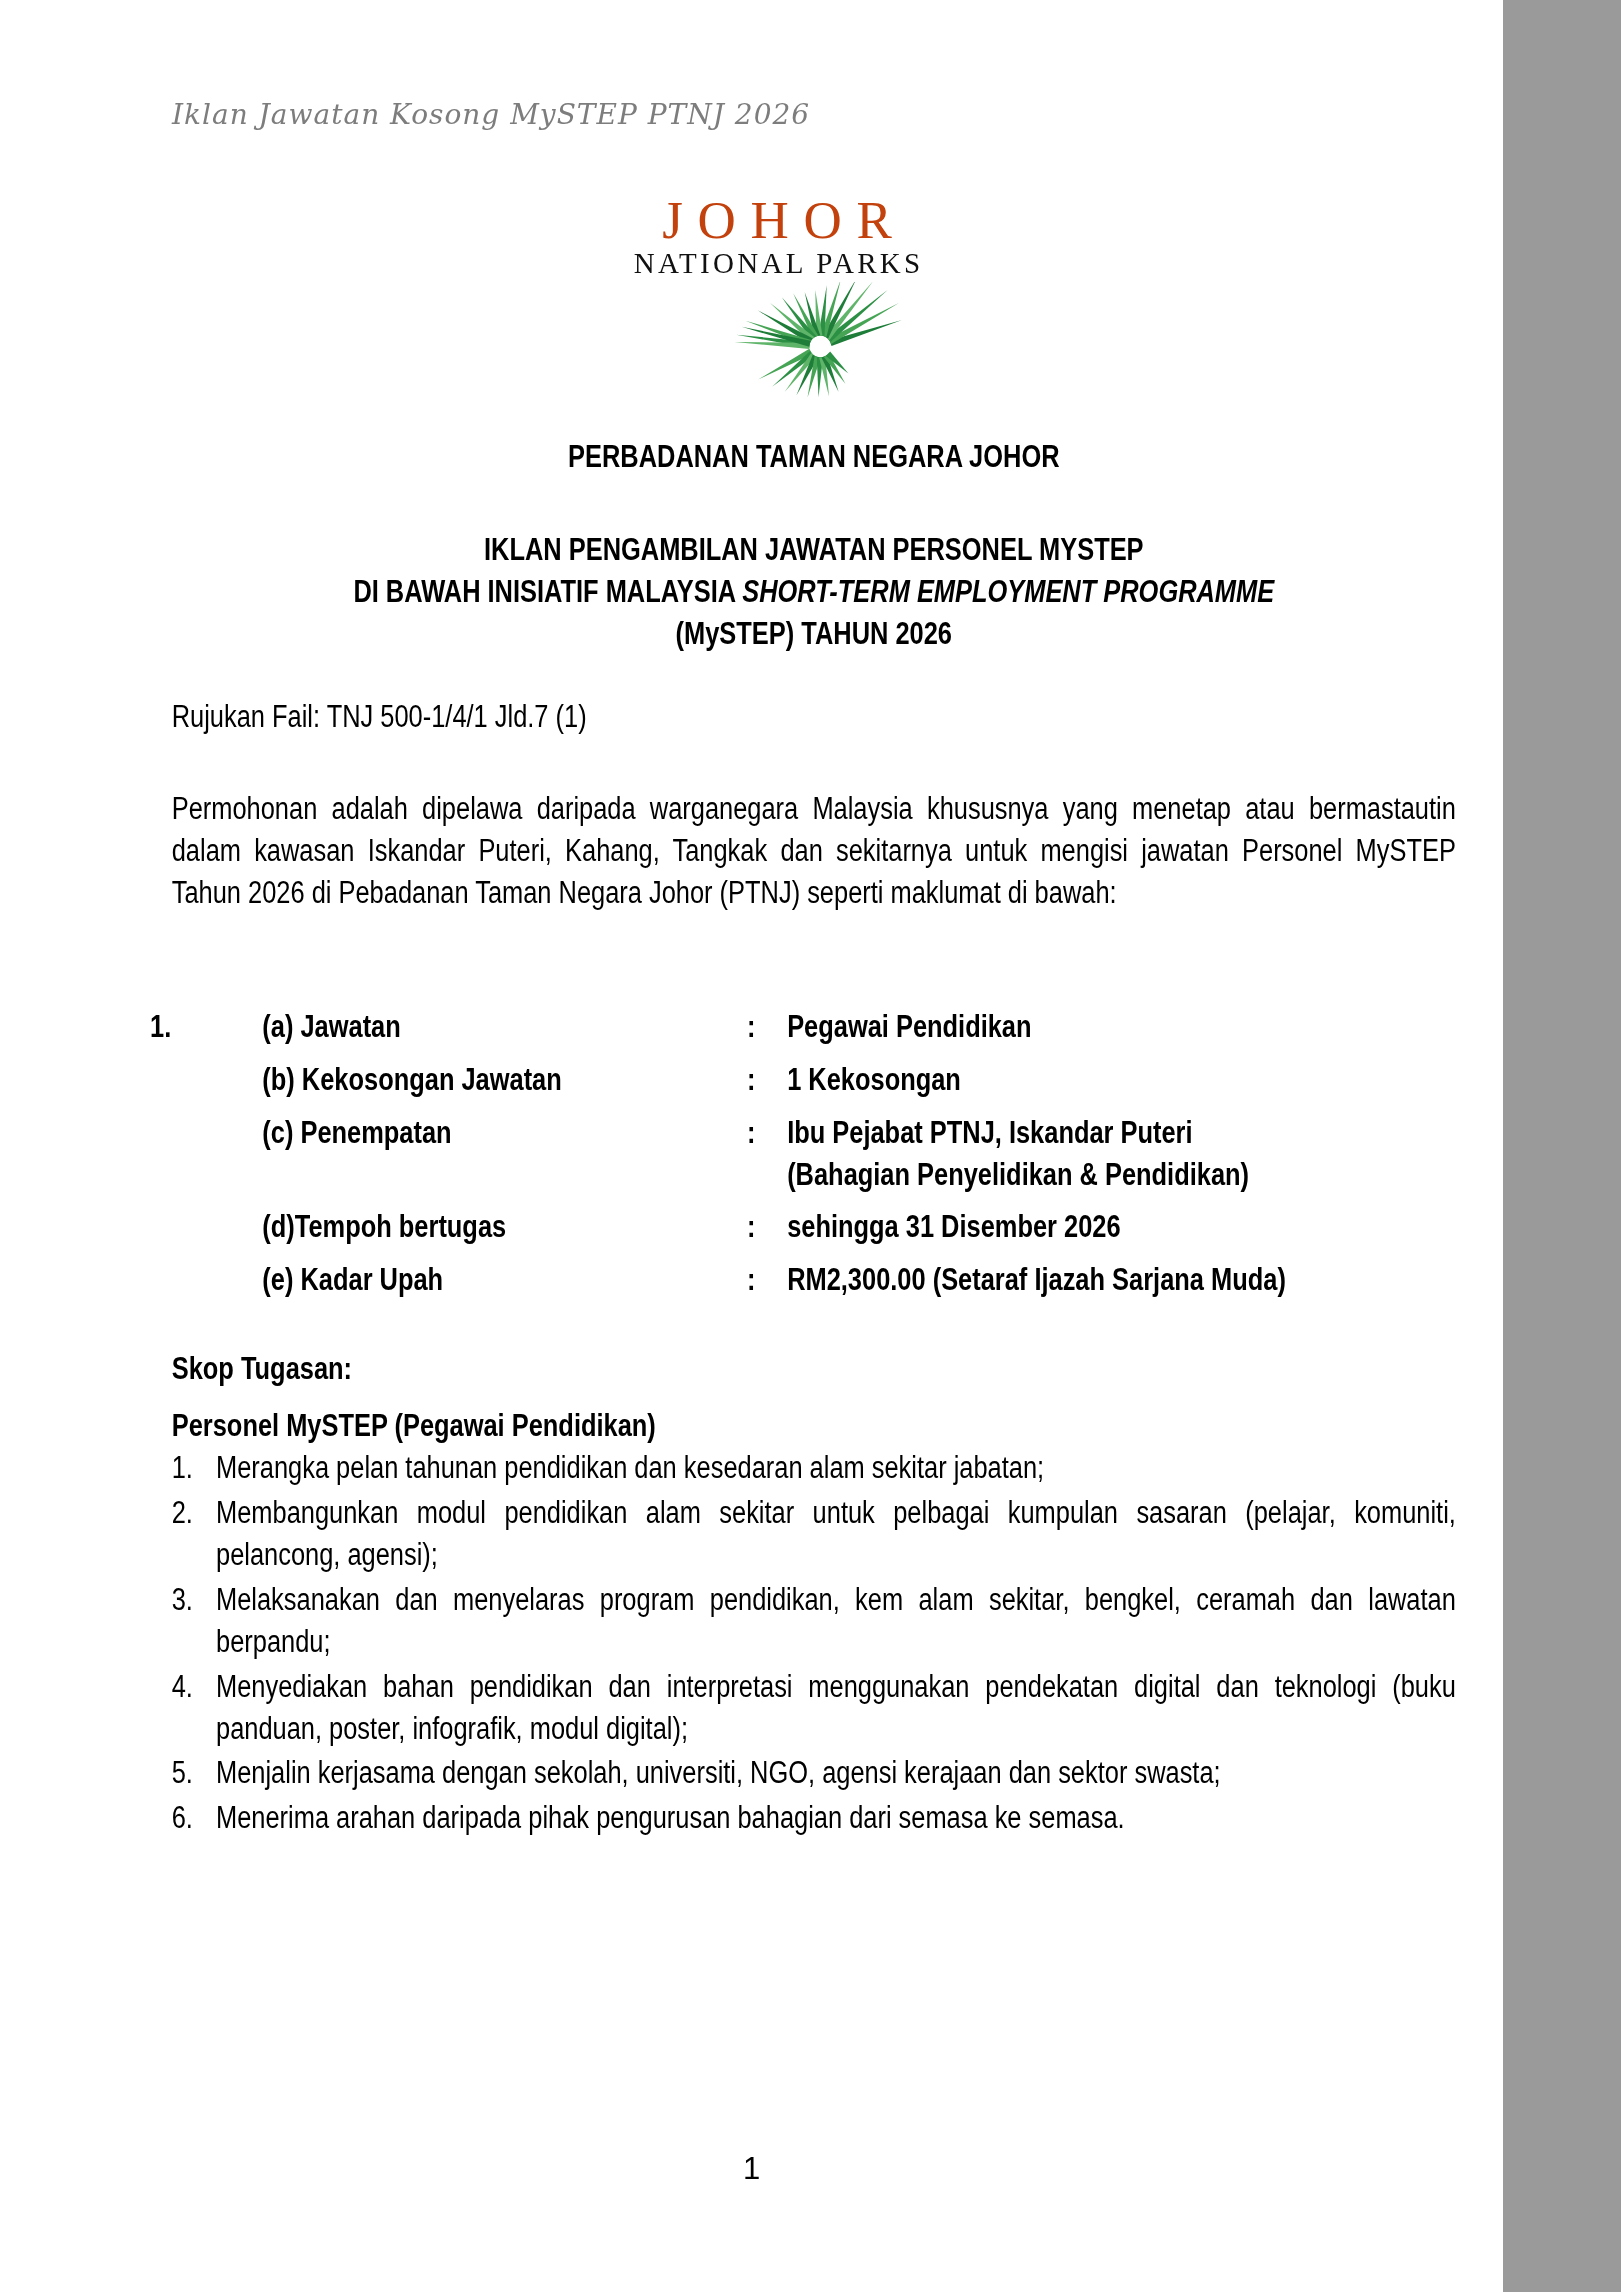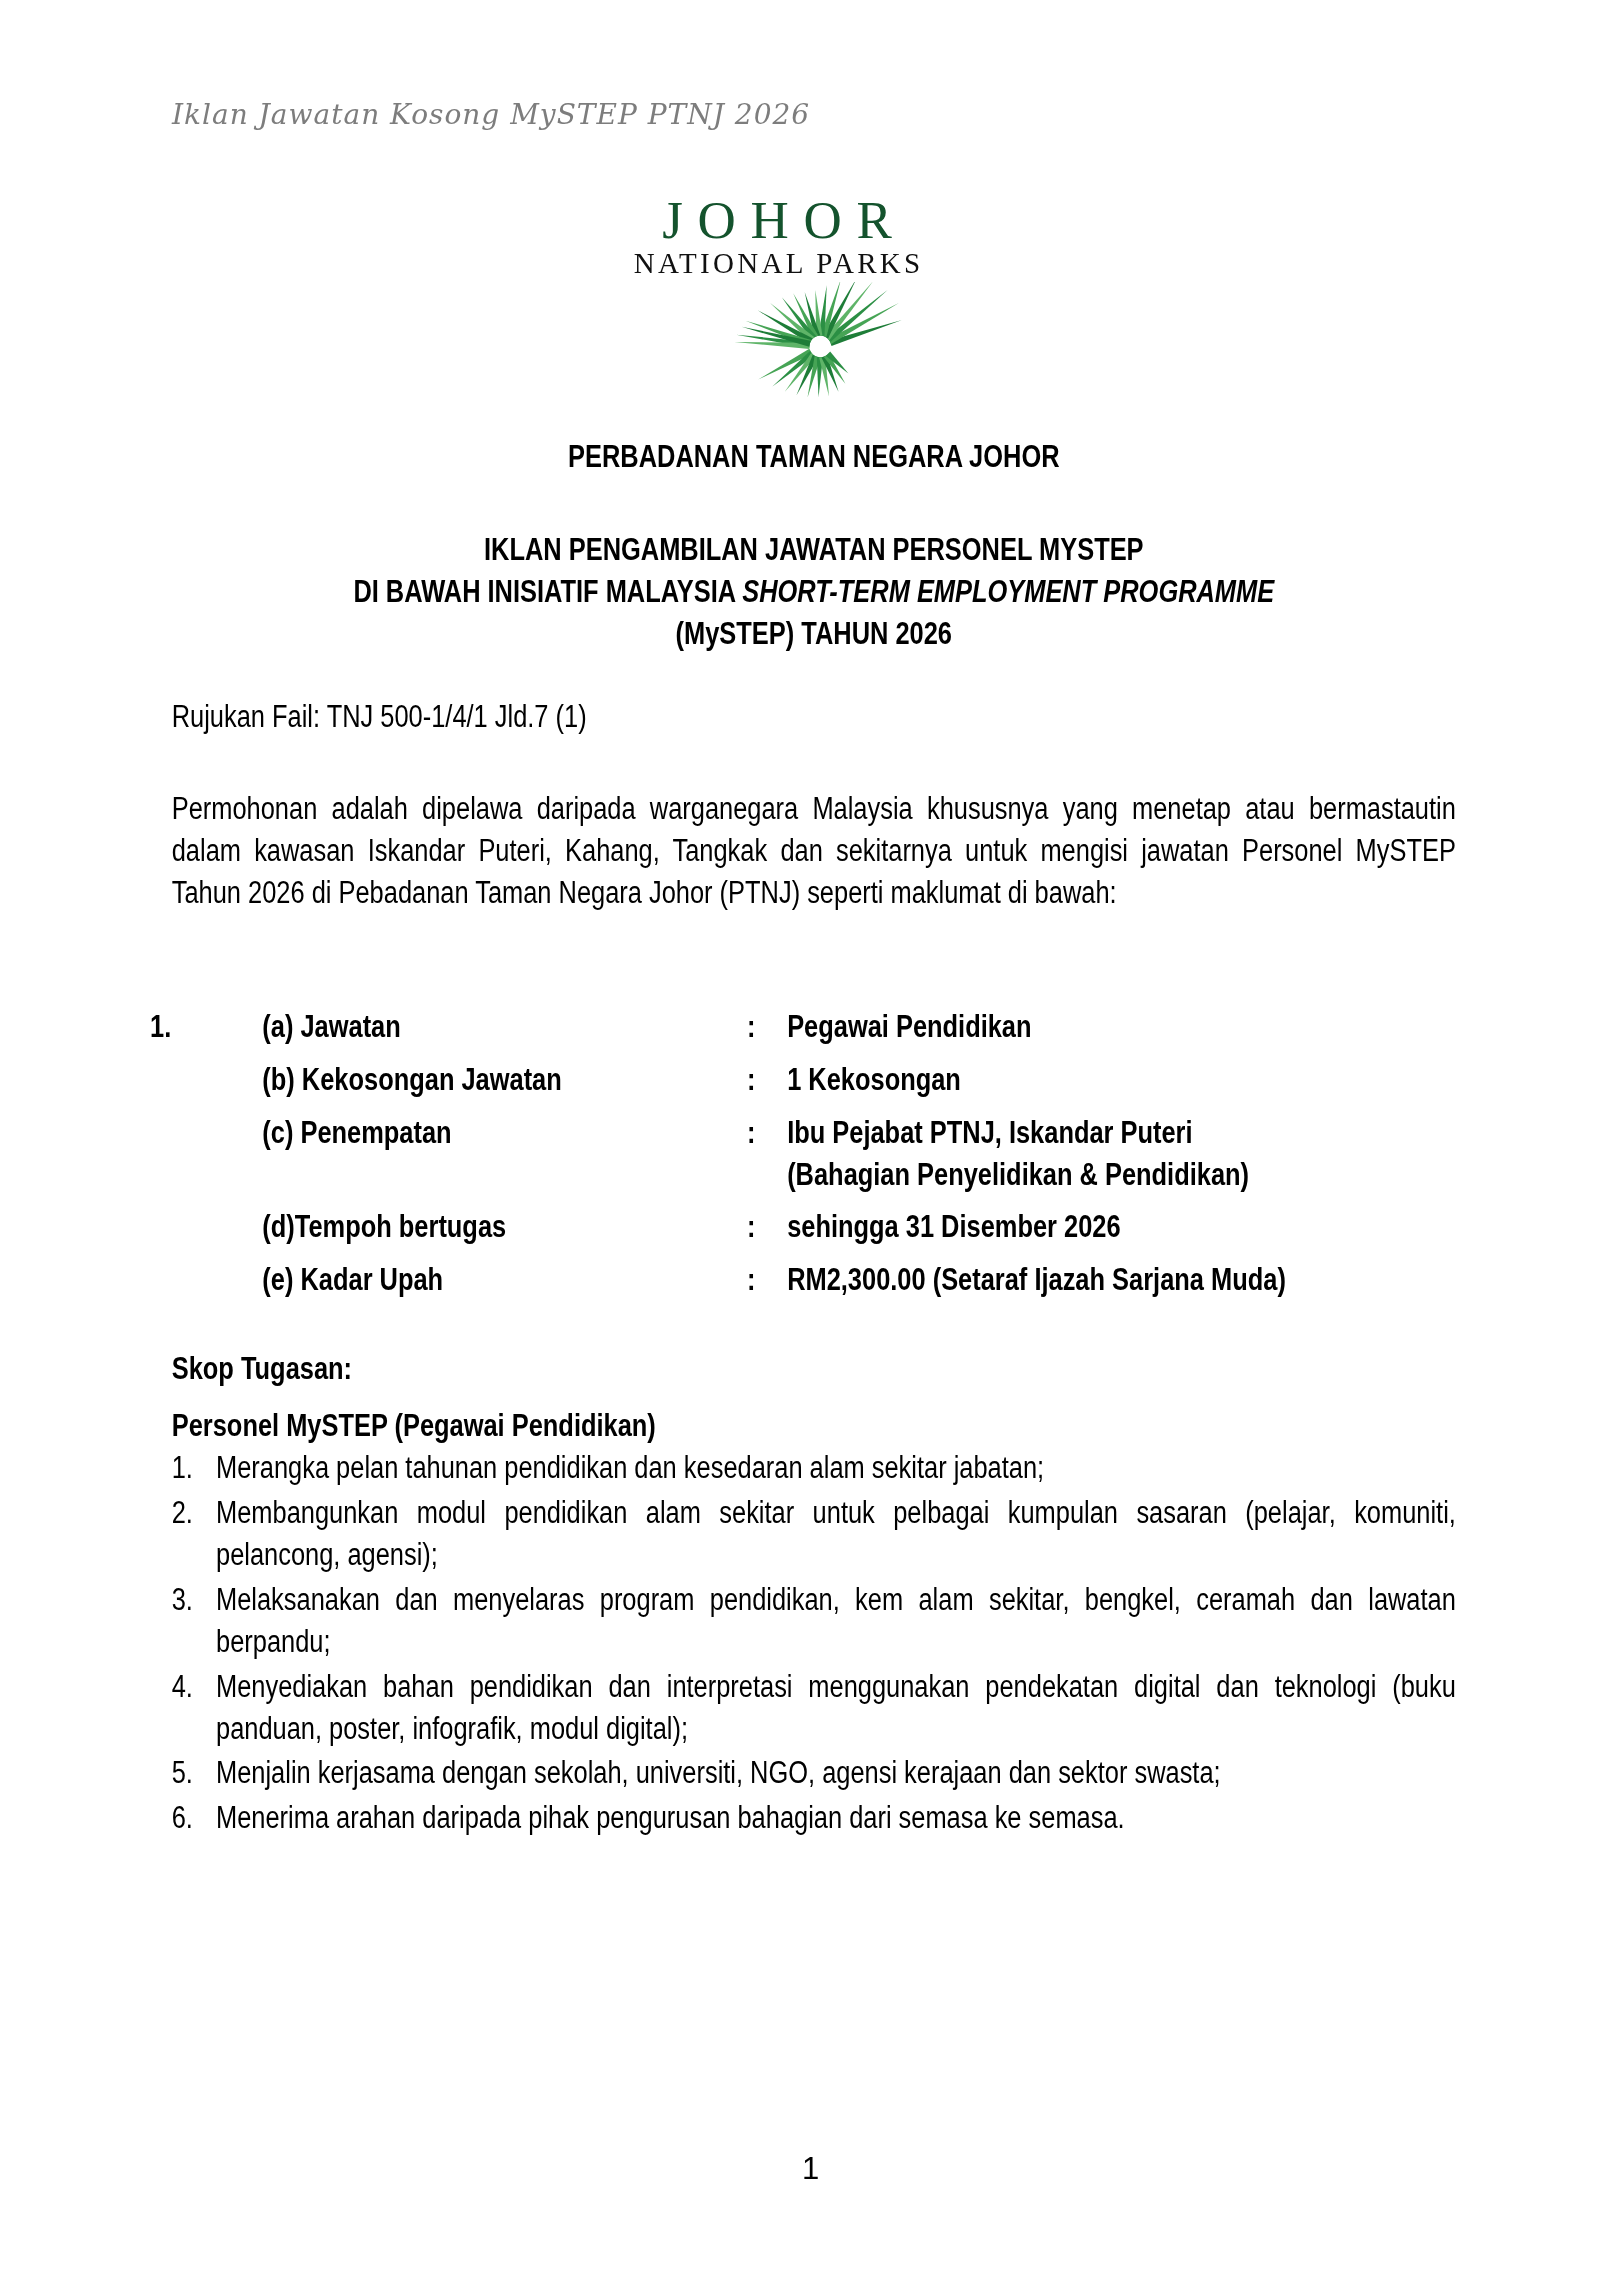--- a/index.html
+++ b/index.html
@@ -1,18 +1,18 @@
 <!DOCTYPE html>
 <html><head>
 <meta charset="utf-8">
 <style>
   html,body{margin:0;padding:0;background:#9a9a9a;}
   .page{
     position:relative;
-    width:1621px;height:2293px;
+    width:1503px;height:2293px;
     background:#ffffff;
     overflow:hidden;
     font-family:"Liberation Sans", sans-serif;
     color:#000;
   }
   
   .watermark{
     position:absolute;left:172px;top:96px;
     font-family:"DejaVu Serif", serif;
     font-style:italic;
@@ -22,21 +22,21 @@
   }
   
   .logo-text{
     position:absolute;top:192px;left:777px;transform:translateX(-50%);
     text-align:center;white-space:nowrap;
   }
   .logo-wordmark{
     font-family:"Liberation Serif", serif;
     font-size:53px;line-height:57px;font-weight:400;
     letter-spacing:14.7px;margin-right:-14.7px;
-    color:#14532d;
+    color:#c2410c;
   }
   .logo-subtitle{
     font-family:"Liberation Serif", serif;
     font-size:29px;line-height:27.4px;
     letter-spacing:3.3px;margin-right:-3.3px;
     margin-top:1px;color:#111;
   }
   .palm{
     position:absolute;top:282px;left:811px;transform:translateX(-50%);
   }

